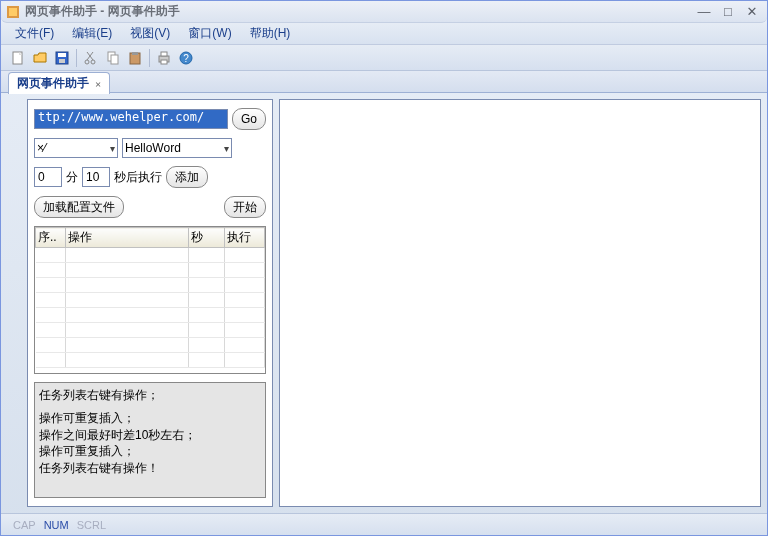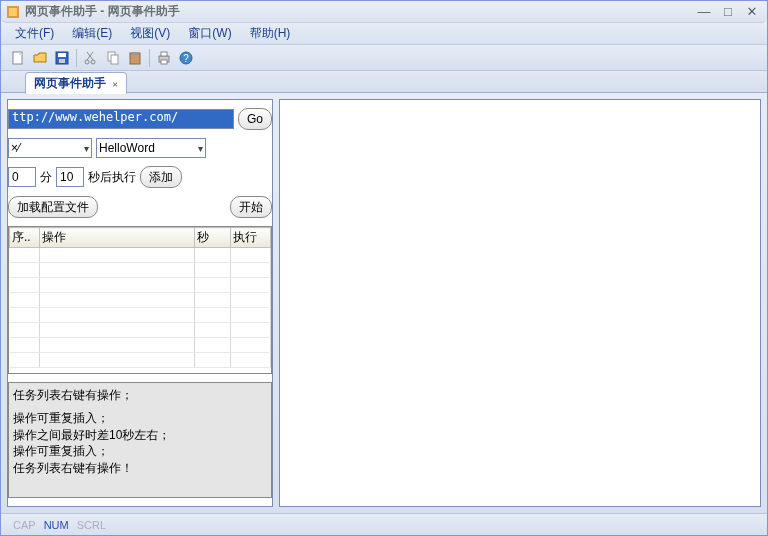--- a/index.html
+++ b/index.html
@@ -8,25 +8,25 @@
 .titlebar { height: 22px; background: linear-gradient(to bottom, #ecf0f7, #dbe3f0); display: flex; align-items: center; padding: 0 4px; border-bottom: 1px solid #c5d0e3; border-radius: 6px; }
 .app-icon { width: 16px; height: 16px; margin-right: 4px; display:flex; align-items:center; justify-content:center; }
 .title-text { color: #6a6f78; font-weight: bold; font-size: 12px; flex: 1; }
 .window-controls { display: flex; gap: 2px; }
 .win-btn { width: 22px; height: 16px; display:flex; align-items:center; justify-content:center; color:#5a5f68; cursor: pointer; font-size: 13px; }
 .menubar { height: 22px; background: linear-gradient(to bottom, #e6ecf5, #d8e2f0); display: flex; padding: 0 6px; gap: 2px; border-bottom: 1px solid #c0cbe0; }
 .menu-item { padding: 2px 8px; color: #1b3f8b; cursor: pointer; }
 .toolbar { height: 26px; background: linear-gradient(to bottom, #e6ecf5, #d6e0ef); display: flex; align-items: center; padding: 0 6px; gap: 0; border-bottom: 1px solid #b8c5dc; }
 .tb-btn { width: 22px; height: 22px; display:flex; align-items:center; justify-content:center; cursor: pointer; border-radius: 2px; }
 .tb-sep { width: 1px; height: 18px; background: #b0bcd4; margin: 0 3px; }
-.tabbar { height: 22px; background: linear-gradient(to bottom, #e3e9f4, #d4deee); display: flex; align-items: flex-start; padding-left: 24px; border-bottom: 1px solid #9db0d4; font-family: Liberation Serif, serif; }
+.tabbar { height: 22px; background: linear-gradient(to bottom, #e3e9f4, #d4deee); display: flex; align-items: flex-start; padding-left: 7px; border-bottom: 1px solid #9db0d4; font-family: Liberation Serif, serif; }
 .tab { background: #fff; border: 1px solid #9db0d4; border-bottom: none; border-top-left-radius: 4px; border-top-right-radius: 4px; padding: 2px 8px; display: flex; align-items: center; gap: 6px; font-weight: bold; color: #1b3f8b; position: relative; top: 1px; }
 .tab-close { cursor: pointer; color: #666; font-size: 11px; }
 .client { flex: 1; display: flex; padding: 6px; gap: 0; background: transparent; overflow:hidden; }
-.left-panel { width: 266px; background: #fff; border: 1px solid #7a8bb0; display: flex; flex-direction: column; padding: 8px 0; gap: 8px; }
+.left-panel { width: 246px; background: #fff; border: 1px solid #7a8bb0; display: flex; flex-direction: column; padding: 8px 6px; gap: 8px; margin-left: 20px; }
 .right-panel { flex: 1; background: #fff; border: 1px solid #7a8bb0; margin-left: 6px; }
 .row { display: flex; align-items: center; gap: 4px; }
 .url-input { flex: 1; height: 20px; background: #316ac5; color: #fff; border: 1px solid #7a8bb0; padding: 0 3px; font-family: monospace; font-size: 12px; overflow:hidden; white-space:nowrap; }
 .btn { height: 22px; padding: 0 8px; background: linear-gradient(to bottom, #fefefe, #e5e5e5); border: 1px solid #888; border-radius: 10px; cursor: pointer; font-size: 12px; display:flex; align-items:center; }
 .combo { height: 20px; border: 1px solid #7a8bb0; background: #fff; display: flex; align-items: center; padding: 0 2px; font-size:12px; position:relative; }
 .combo::after { content:'▾'; position:absolute; right:2px; font-size:10px; color:#444; }
 .combo1 { width: 84px; }
 .combo2 { width: 110px; }
 .numin { width: 28px; height: 20px; border: 1px solid #7a8bb0; text-align: left; padding: 0 3px; font-size:12px; }
 .lbl { font-size: 12px; }

